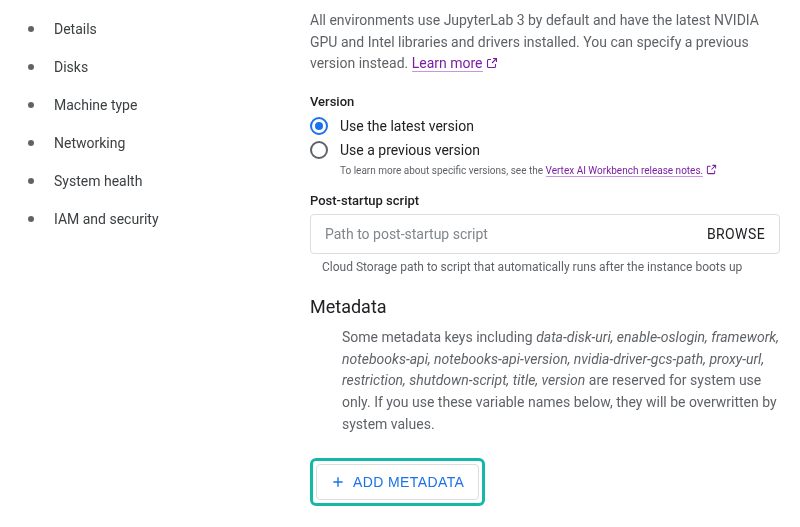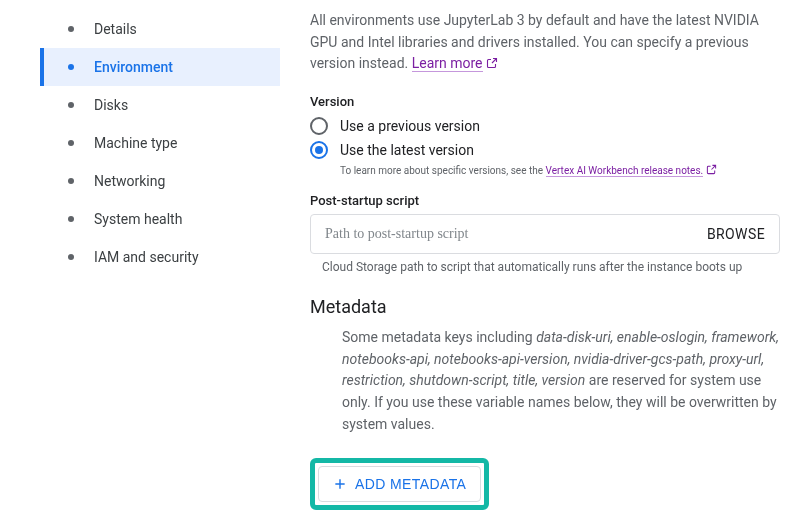--- a/index.html
+++ b/index.html
@@ -10,21 +10,20 @@
       background: #fff;
       width: 800px;
       height: 527px;
       overflow: hidden;
       display: flex;
     }
     .sidebar {
       width: 280px;
       flex-shrink: 0;
       padding-top: 10px;
-      padding-left: 40px;
     }
     .sidebar-item {
       display: flex;
       align-items: center;
       height: 38px;
       padding-left: 28px;
       cursor: pointer;
       color: #3c4043;
       font-size: 14px;
     }
@@ -121,21 +120,20 @@
       align-items: center;
       border: 1px solid #dadce0;
       border-radius: 4px;
       height: 40px;
       padding: 0 14px;
     }
     .script-input {
       flex: 1;
       color: #80868b;
       font-size: 14px;
-      font-family: Liberation Serif, serif;
     }
     .browse {
       font-size: 14px;
       letter-spacing: 0.4px;
       color: #202124;
       cursor: pointer;
     }
     .field-hint {
       font-size: 12px;
       color: #5f6368;
@@ -169,37 +167,33 @@
       color: #1a73e8;
       background: #fff;
       cursor: pointer;
     }
     .btn .plus {
       margin-right: 8px;
       display: inline-flex;
     }
     .highlight-wrap {
       display: inline-block;
-      border: 5px solid #14b8a6;
+      border: 3px solid #14b8a6;
       border-radius: 6px;
       padding: 3px;
       margin-bottom: 14px;
     }
   </style>
 </head>
 <body>
 
 <nav class="sidebar">
   <div class="sidebar-item">
     <span class="bullet"></span>
     <span>Details</span>
-  </div>
-  <div class="sidebar-item selected">
-    <span class="bullet"></span>
-    <span>Environment</span>
   </div>
   <div class="sidebar-item">
     <span class="bullet"></span>
     <span>Disks</span>
   </div>
   <div class="sidebar-item">
     <span class="bullet"></span>
     <span>Machine type</span>
   </div>
   <div class="sidebar-item">
@@ -221,26 +215,26 @@
     <span>All environments use JupyterLab 3 by default and have the latest NVIDIA GPU and Intel libraries and drivers installed. You can specify a previous version instead. </span><a class="link"><span>Learn more</span></a><span class="ext-icon"><svg width="12" height="12" viewBox="0 0 24 24" fill="none" stroke="currentColor" stroke-width="2.2">
           <path d="M14 3h7v7"></path>
           <path d="M21 3l-9 9"></path>
           <path d="M19 14v5a2 2 0 0 1-2 2H5a2 2 0 0 1-2-2V7a2 2 0 0 1 2-2h5"></path>
         </svg></span>
   </p>
 
   <div class="section-label">Version</div>
 
   <div class="radio-row">
+    <span class="radio selected"></span>
+    <span>Use the latest version</span>
+  </div>
+  <div class="radio-row">
     <span class="radio"></span>
     <span>Use a previous version</span>
-  </div>
-  <div class="radio-row">
-    <span class="radio selected"></span>
-    <span>Use the latest version</span>
   </div>
   <div class="radio-hint">
     <span>To learn more about specific versions, see the </span><a class="link"><span>Vertex AI Workbench release notes.</span></a><span class="ext-icon"><svg width="11" height="11" viewBox="0 0 24 24" fill="none" stroke="currentColor" stroke-width="2.2">
           <path d="M14 3h7v7"></path>
           <path d="M21 3l-9 9"></path>
           <path d="M19 14v5a2 2 0 0 1-2 2H5a2 2 0 0 1-2-2V7a2 2 0 0 1 2-2h5"></path>
         </svg></span>
   </div>
 
   <div class="section-label2">Post-startup script</div>

